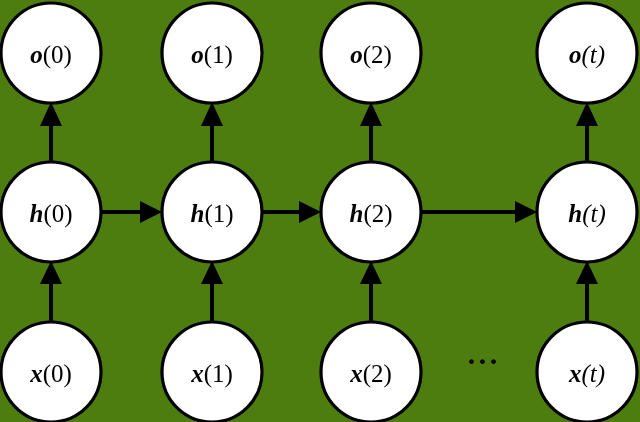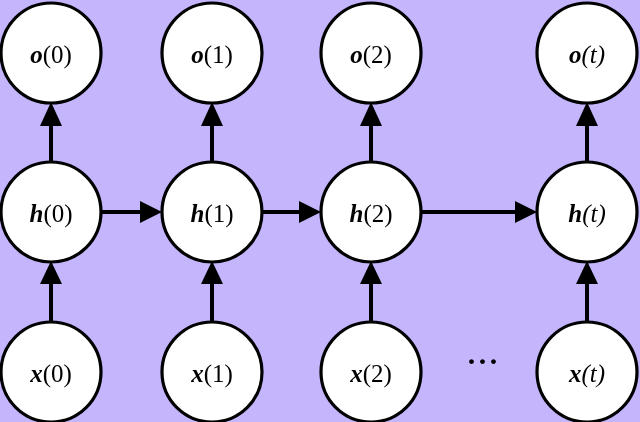--- a/index.html
+++ b/index.html
@@ -8,21 +8,21 @@
     padding: 0;
     background: #ffffff;
   }
   body {
     font-family: "Liberation Serif", "DejaVu Serif", serif;
   }
   #diagram-root {
     position: relative;
     width: 640px;
     height: 422px;
-    background: #c4b5fd;
+    background: #4d7c0f;
     overflow: hidden;
   }
   #rnn-svg {
     display: block;
     width: 640px;
     height: 422px;
   }
   .node-circle {
     fill: #ffffff;
     stroke: #000000;

